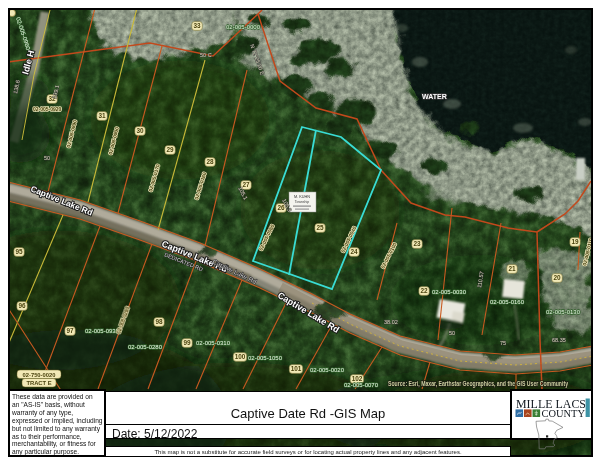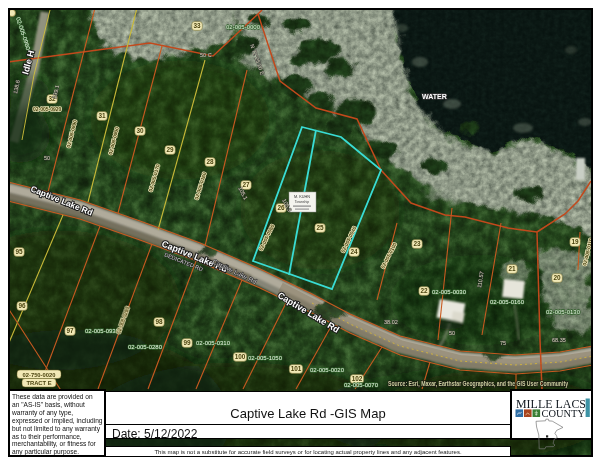--- a/index.html
+++ b/index.html
@@ -311,21 +311,21 @@
 <text x="500" y="345">75</text>
 <text x="552" y="342">68.35</text>
 <text x="481" y="288" transform="rotate(-80 481 288)">110.57</text>
 </g>
 
 <text x="388" y="386" font-size="6.3" font-weight="bold" fill="#cdd0a0" stroke="#1c1c14" stroke-width="1.6" paint-order="stroke" textLength="180" lengthAdjust="spacingAndGlyphs">Source: Esri, Maxar, Earthstar Geographics, and the GIS User Community</text>
 </svg>
 
 <div id="frame"></div>
 <div id="disc" class="bx">These data are provided on<br>an "AS-IS" basis, without<br>warranty of any type,<br>expressed or implied, including<br>but not limited to any warranty<br>as to their performance,<br>merchantability, or fitness for<br>any particular purpose.</div>
-<div id="titleb" class="bx"><span>Captive Lake Rd -GIS Map</span></div>
+<div id="titleb" class="bx"><span>Captive Date Rd -GIS Map</span></div>
 <div id="dateb" class="bx">Date: 5/12/2022</div>
 <div id="capb" class="bx">This map is not a substitute for accurate field surveys or for locating actual property lines and any adjacent features.</div>
 <div id="logob" class="bx">
 <svg width="79" height="64" viewBox="0 0 79 64">
   <text x="4" y="17" style="font-family:'Liberation Serif',serif" font-size="12.2" fill="#121920" textLength="70" lengthAdjust="spacingAndGlyphs">MILLE LACS</text>
   <rect x="73.6" y="7.5" width="4.2" height="18.5" fill="#3e93a5"></rect>
   <rect x="3.5" y="18.4" width="7.6" height="7.6" fill="#2e6da4"></rect>
   <rect x="12" y="18.4" width="7.6" height="7.6" fill="#a8431e"></rect>
   <rect x="20.5" y="18.4" width="7.6" height="7.6" fill="#3a7d35"></rect>
   <path d="M 5,23.5 l 2,-1.8 l 1.3,0.8 l 1.2,-1.6" stroke="#e8f0f8" stroke-width="0.8" fill="none"></path>

